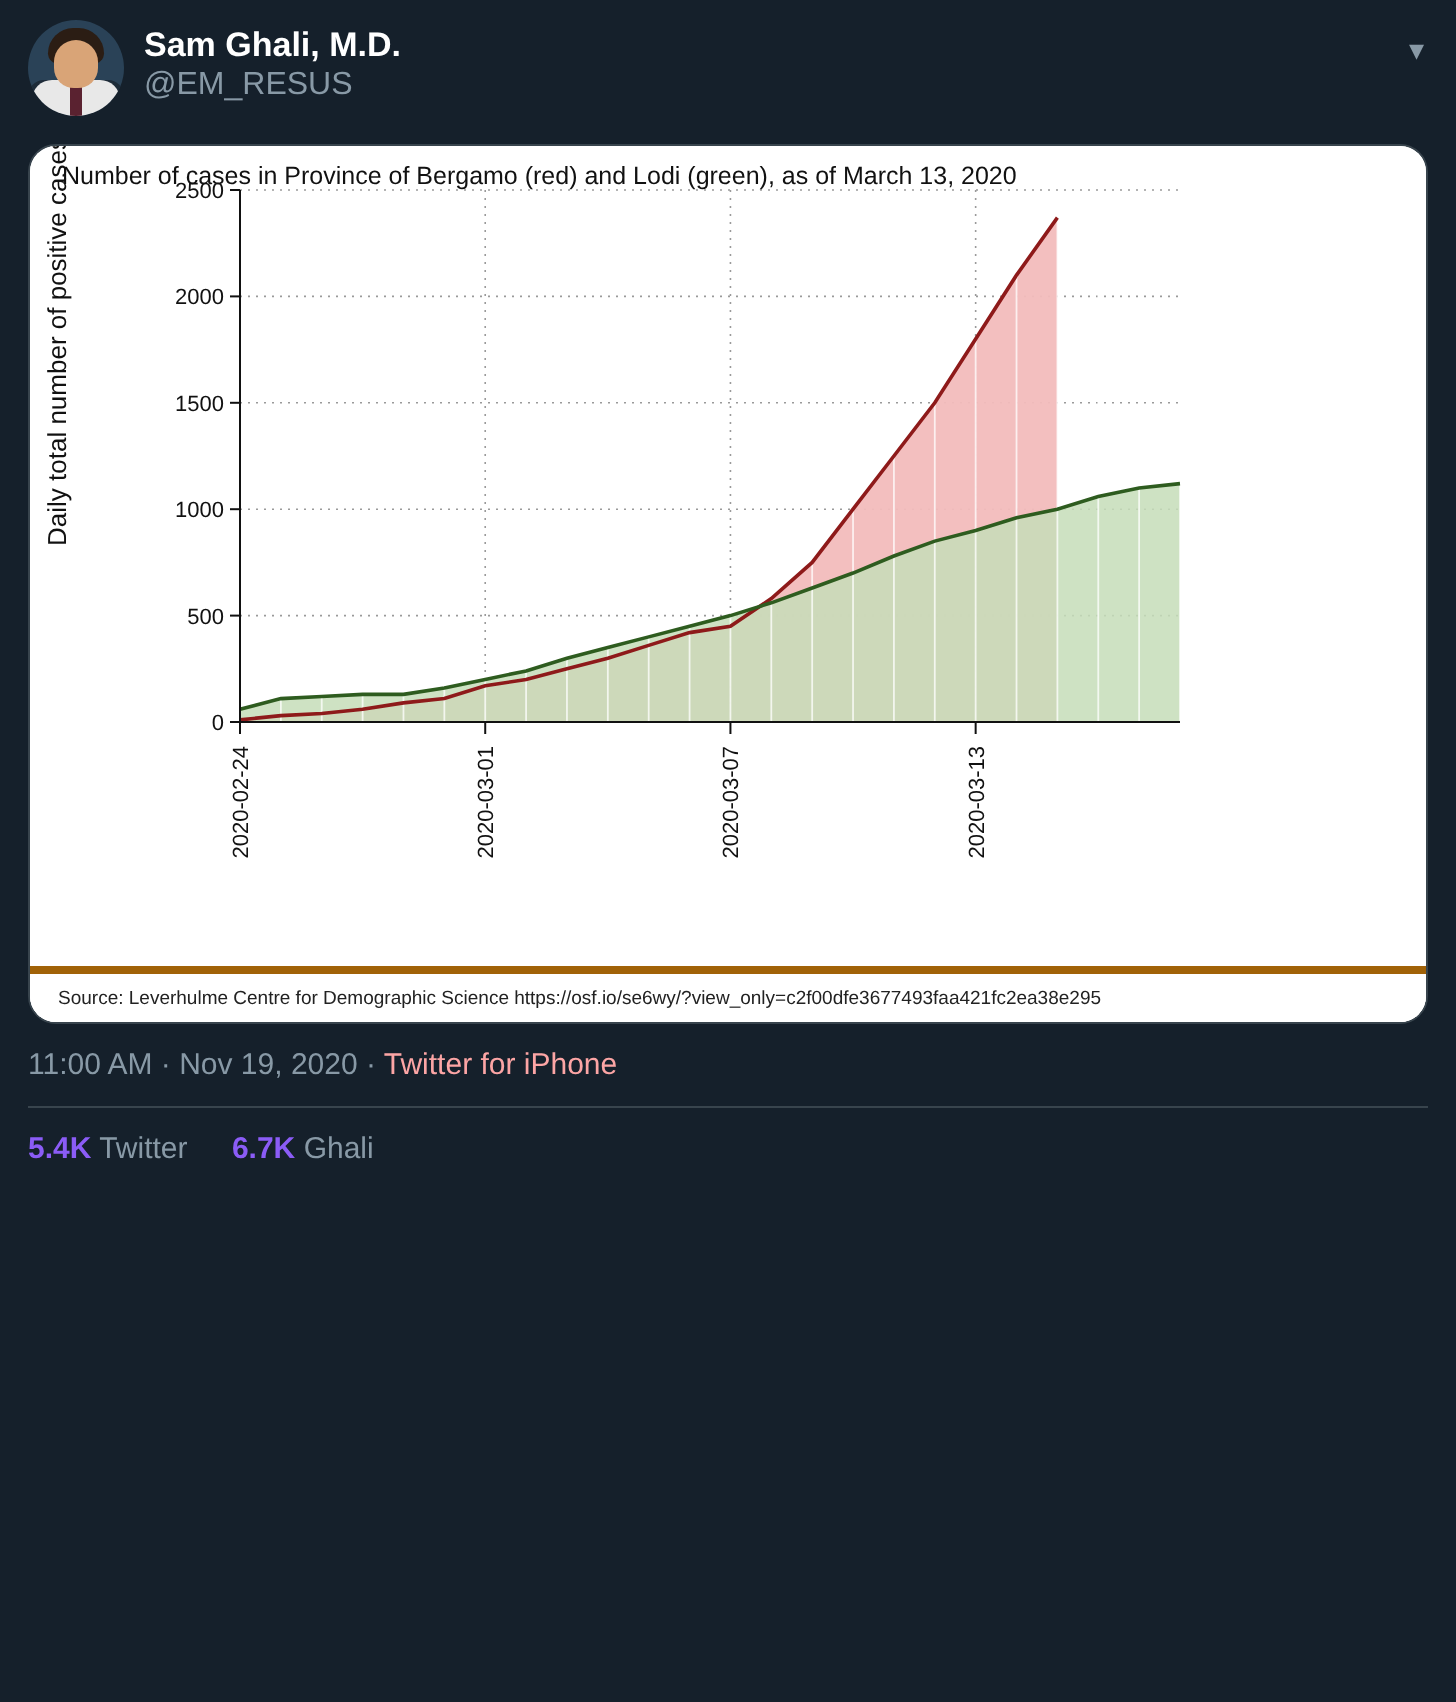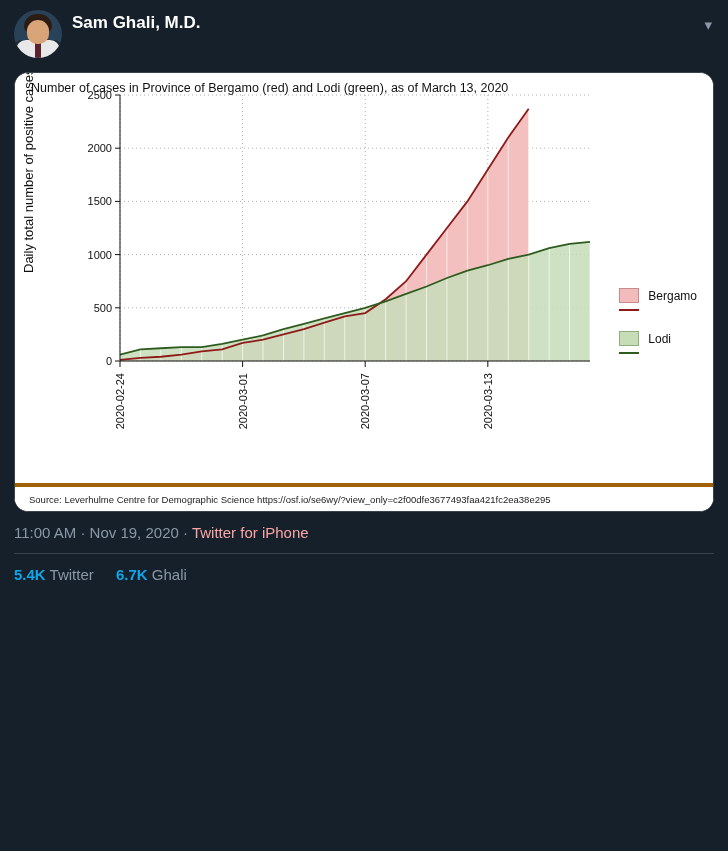--- a/index.html
+++ b/index.html
@@ -158,40 +158,41 @@
   }
   .divider {
     margin-top: 12px;
     border-top: 1px solid #38444d;
   }
   .stats {
     margin-top: 12px;
     font-size: 15px;
     color: #8899a6;
   }
-  .stats b { color: #0ea5e9; }
+  .stats b { color: #8b5cf6; }
   .stats .grp { margin-right: 18px; }
   svg text { font-family: "Liberation Sans", sans-serif; }
 </style>
 </head>
 <body>
 
 <div class="tweet">
 
   <div class="tweet-header">
     <div class="avatar">
       <div class="suit-l"></div>
       <div class="suit-r"></div>
       <div class="shirt"></div>
       <div class="tie"></div>
       <div class="hair"></div>
       <div class="face"></div>
     </div>
     <div class="names">
       <div class="display-name">Sam Ghali, M.D.</div>
+      <div class="handle">@EM_RESUS</div>
     </div>
     <div class="caret">▾</div>
   </div>
 
 
   <div class="media-card">
     <div class="chart-wrap">
       <div class="chart-title">Number of cases in Province of Bergamo (red) and Lodi (green), as of March 13, 2020</div>
       <div class="y-axis-label">Daily total number of positive cases</div>
 
@@ -251,36 +252,20 @@
           <line x1="105" y1="288" x2="105" y2="294" stroke="#111" stroke-width="1"></line>
           <text x="0" y="0" font-size="11" fill="#111" text-anchor="end" transform="translate(109,300) rotate(-90)">2020-02-24</text>
           <line x1="227.6086956521739" y1="288" x2="227.6086956521739" y2="294" stroke="#111" stroke-width="1"></line>
           <text x="0" y="0" font-size="11" fill="#111" text-anchor="end" transform="translate(231.6086956521739,300) rotate(-90)">2020-03-01</text>
           <line x1="350.2173913043478" y1="288" x2="350.2173913043478" y2="294" stroke="#111" stroke-width="1"></line>
           <text x="0" y="0" font-size="11" fill="#111" text-anchor="end" transform="translate(354.2173913043478,300) rotate(-90)">2020-03-07</text>
           <line x1="472.82608695652175" y1="288" x2="472.82608695652175" y2="294" stroke="#111" stroke-width="1"></line>
           <text x="0" y="0" font-size="11" fill="#111" text-anchor="end" transform="translate(476.82608695652175,300) rotate(-90)">2020-03-13</text>
         </svg>
 
-      <div class="legend">
-        <div class="legend-row">
-          <div class="legend-swatch" style="background:#f2bcbc;border-color:#c98a8a;"></div>
-          <div class="legend-label">Bergamo</div>
-        </div>
-        <div class="legend-row" style="margin-top:-12px;margin-bottom:20px;">
-          <div class="legend-line" style="border-top-color:#8e1a1a;"></div>
-        </div>
-        <div class="legend-row">
-          <div class="legend-swatch" style="background:#c6ddb8;border-color:#8fae7e;"></div>
-          <div class="legend-label">Lodi</div>
-        </div>
-        <div class="legend-row" style="margin-top:-12px;">
-          <div class="legend-line" style="border-top-color:#2e5c1f;"></div>
-        </div>
-      </div>
 
       <div class="source">Source: Leverhulme Centre for Demographic Science https://osf.io/se6wy/?view_only=c2f00dfe3677493faa421fc2ea38e295</div>
     </div>
   </div>
 
   <div class="footer-meta">
     <span>11:00 AM · Nov 19, 2020 · </span><span class="src-link">Twitter for iPhone</span>
   </div>
 
   <div class="divider"></div>

